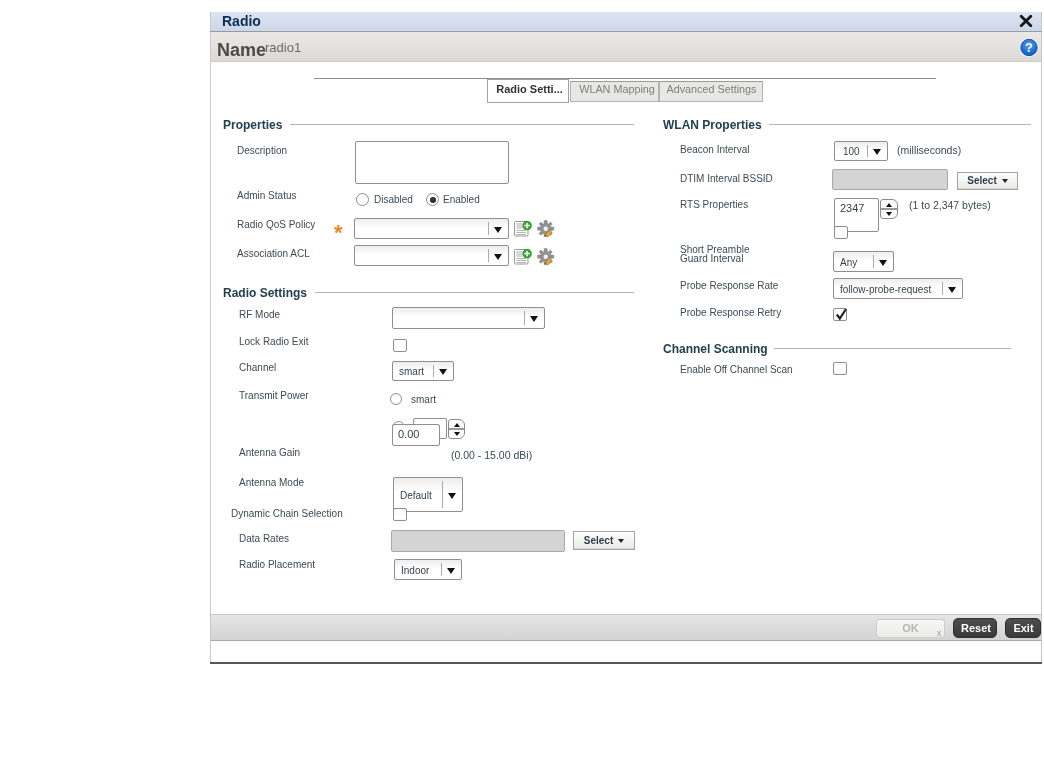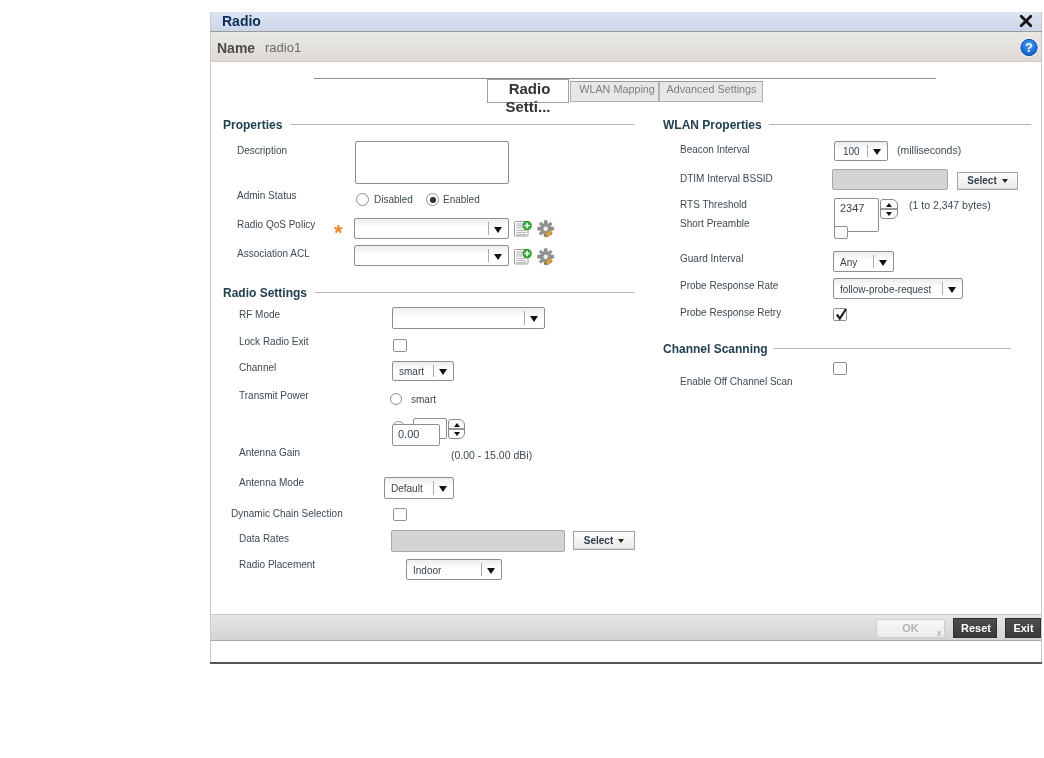--- a/index.html
+++ b/index.html
@@ -9,27 +9,27 @@
 .abs{position:absolute;}
 
 #dlgL{left:210px;top:12px;width:1px;height:651px;background:#c9c9c9;}
 #dlgR{left:1041px;top:12px;width:1px;height:651px;background:#c9c9c9;}
 #titlebar{left:211px;top:12px;width:830px;height:19px;
   background:linear-gradient(#dde4f2,#ccd6e9);}
 #title{left:222px;top:13px;font-size:14px;font-weight:bold;color:#0e2e55;}
 #sep1{left:210px;top:30.5px;width:832px;height:1.5px;background:#9b9b9b;}
 #namerow{left:211px;top:32px;width:830px;height:30px;
   background:linear-gradient(#ebe9e6,#dcd9d5);border-bottom:1px solid #cfccc8;}
-#namelbl{left:217px;top:40px;font-size:14px;font-weight:bold;color:#4d4b48;}
+#namelbl{left:217px;top:40px;font-size:18px;font-weight:bold;color:#4d4b48;}
 #nameval{left:265px;top:40px;font-size:13px;color:#6b6b6b;}
 
 #tabrule{left:314px;top:78px;width:622px;height:1px;background:#8d8d8d;}
 .tab{top:81px;height:21px;background:#e7e7e5;border:1px solid #b2b2b2;border-top:1px solid #9b9b9b;
   font-size:10.8px;color:#808080;text-align:center;line-height:15px;}
-#tab1{left:487px;top:79px;width:82px;height:24px;background:#ffffff;color:#333;font-weight:bold;font-size:15px;line-height:18px;border-color:#a0a0a0;text-indent:3px;}
+#tab1{left:487px;top:79px;width:82px;height:24px;background:#ffffff;color:#333;font-weight:bold;font-size:11px;line-height:18px;border-color:#a0a0a0;text-indent:3px;}
 #tab2{left:570px;width:89px;text-indent:5px;}
 #tab3{left:659px;width:104px;text-indent:1px;}
 
 .h{font-size:12px;font-weight:bold;color:#234050;}
 .hline{height:1px;background:#b5b5b5;}
 .lbl{font-size:10px;color:#3d4a54;}
 .note{font-size:10.5px;color:#3d4a54;}
 .inp{background:#fff;border:1px solid #8f8f8f;border-radius:2px;font-size:11px;color:#36444e;
   padding-left:5px;}
 .dis{background:#d4d4d4;border:1px solid #a8a8a8;border-radius:2px;}
@@ -55,21 +55,21 @@
   border-left:3.3px solid transparent;border-right:3.3px solid transparent;border-top:4.2px solid #222;}
 .star{font-size:22px;color:#e8872a;font-weight:bold;}
 
 #fbar{left:211px;top:614px;width:830px;height:27px;background:linear-gradient(#e6e6e6,#d3d3d3);
   border-top:1px solid #c8c8c8;border-bottom:1px solid #aaaaaa;}
 #okbtn{left:876px;top:619px;width:69px;height:19px;background:linear-gradient(#f7f7f5,#ebebe9);
   border:1px solid #cdcdcd;border-radius:3px;color:#b5b5b5;font-size:11px;font-weight:bold;
   text-align:center;line-height:17px;}
 #okx{left:937px;top:628px;font-size:8.5px;color:#9a9a9a;}
 .dkbtn{top:618px;height:20px;background:linear-gradient(#4d4d4d,#3a3a3a);border:1px solid #303030;
-  border-radius:0;color:#fff;font-size:11px;font-weight:bold;text-align:center;line-height:18px;}
+  border-radius:5px;color:#fff;font-size:11px;font-weight:bold;text-align:center;line-height:18px;}
 #resetbtn{left:953px;width:44px;text-indent:2px;}
 #exitbtn{left:1005px;width:36px;text-indent:1px;}
 #botline{left:210px;top:662px;width:832px;height:1.5px;background:#575757;}
 </style>
 </head>
 <body>
 <div id="page">
   <div class="abs" id="dlgL"></div>
   <div class="abs" id="dlgR"></div>
   <div class="abs" id="titlebar"></div>
@@ -191,70 +191,70 @@
   <div class="abs lbl" style="left:239px;top:390px">Transmit Power</div>
   <div class="abs rad" style="left:390px;top:393px;width:12px;height:12px"></div>
   <div class="abs lbl" style="left:411px;top:394px">smart</div>
   <div class="abs rad sel" style="left:392px;top:421px;width:13px;height:13px"></div>
   <div class="abs inp" style="left:413px;top:418px;width:34px;height:21px;line-height:19px">20</div>
   <div class="abs spinb" style="left:448px;top:419px;width:17px;height:20px"></div>
   <div class="abs lbl" style="left:239px;top:447px">Antenna Gain</div>
   <div class="abs inp" style="left:392px;top:424px;width:48px;height:22px;line-height:19px">0.00</div>
   <div class="abs note" style="left:451px;top:449px">(0.00 - 15.00 dBi)</div>
   <div class="abs lbl" style="left:239px;top:477px">Antenna Mode</div>
-  <div class="abs dd" style="left:384px;top:477px;width:70px;height:22px">
+  <div class="abs dd" style="left:393px;top:477px;width:70px;height:35px">
       <span class="ddt">Default</span>
       <span class="dab"></span>
     </div>
   <div class="abs lbl" style="left:231px;top:508px">Dynamic Chain Selection</div>
   <div class="abs cb" style="left:393px;top:508px"></div>
   <div class="abs lbl" style="left:239px;top:533px">Data Rates</div>
   <div class="abs dis" style="left:391px;top:530px;width:174px;height:22px"></div>
   <div class="abs selbtn" style="left:573px;top:531px;width:62px;height:19px;line-height:17px">Select<i></i></div>
   <div class="abs lbl" style="left:239px;top:559px">Radio Placement</div>
-  <div class="abs dd" style="left:406px;top:559px;width:96px;height:21px">
+  <div class="abs dd" style="left:394px;top:559px;width:68px;height:21px">
       <span class="ddt">Indoor</span>
       <span class="dab"></span>
     </div>
 
   <div class="abs h" style="left:663px;top:118px">WLAN Properties</div>
   <div class="abs hline" style="left:769px;top:124px;width:262px"></div>
   <div class="abs lbl" style="left:680px;top:144px">Beacon Interval</div>
   <div class="abs dd" style="left:834px;top:141px;width:54px;height:20px">
       <span class="ddt" style="left:8px">100</span>
       <span class="dab"></span>
     </div>
   <div class="abs note" style="left:897px;top:144px">(milliseconds)</div>
   <div class="abs lbl" style="left:680px;top:173px">DTIM Interval BSSID</div>
   <div class="abs dis" style="left:832px;top:169px;width:116px;height:21px"></div>
   <div class="abs selbtn" style="left:957px;top:172px;width:61px;height:18px;line-height:16px">Select<i></i></div>
-  <div class="abs lbl" style="left:680px;top:199px">RTS Threshold</div>
+  <div class="abs lbl" style="left:680px;top:199px">RTS Properties</div>
   <div class="abs inp" style="left:834px;top:198px;width:45px;height:34px;line-height:19px">2347</div>
   <div class="abs spinb" style="left:880px;top:199px;width:18px;height:20px"></div>
   <div class="abs note" style="left:909px;top:199px">(1 to 2,347 bytes)</div>
-  <div class="abs lbl" style="left:680px;top:218px">Short Preamble</div>
+  <div class="abs lbl" style="left:680px;top:244px">Short Preamble</div>
   <div class="abs cb" style="left:834px;top:226px"></div>
   <div class="abs lbl" style="left:680px;top:253px">Guard Interval</div>
   <div class="abs dd" style="left:833px;top:251px;width:61px;height:21px">
       <span class="ddt">Any</span>
       <span class="dab"></span>
     </div>
   <div class="abs lbl" style="left:680px;top:280px">Probe Response Rate</div>
   <div class="abs dd" style="left:833px;top:278px;width:130px;height:21px">
       <span class="ddt">follow-probe-request</span>
       <span class="dab"></span>
     </div>
   <div class="abs lbl" style="left:680px;top:307px">Probe Response Retry</div>
   <div class="abs cb" style="left:833px;top:308px"></div>
   <svg class="abs" style="left:834px;top:305px" width="15" height="16" viewBox="0 0 15 16">
     <path d="M2.8 9.5l3 4 6.2-9.5" fill="none" stroke="#222" stroke-width="2.2"></path>
   </svg>
   <div class="abs h" style="left:663px;top:342px">Channel Scanning</div>
   <div class="abs hline" style="left:774px;top:348px;width:237px"></div>
-  <div class="abs lbl" style="left:680px;top:376px">Enable Off Channel Scan</div>
+  <div class="abs lbl" style="left:680px;top:364px">Enable Off Channel Scan</div>
   <div class="abs cb" style="left:833px;top:362px"></div>
 
   <div class="abs" id="fbar"></div>
   <div class="abs" id="okbtn">OK</div>
   <div class="abs" id="okx">x</div>
   <div class="abs dkbtn" id="resetbtn">Reset</div>
   <div class="abs dkbtn" id="exitbtn">Exit</div>
   <div class="abs" id="botline"></div>
 </div>
 

